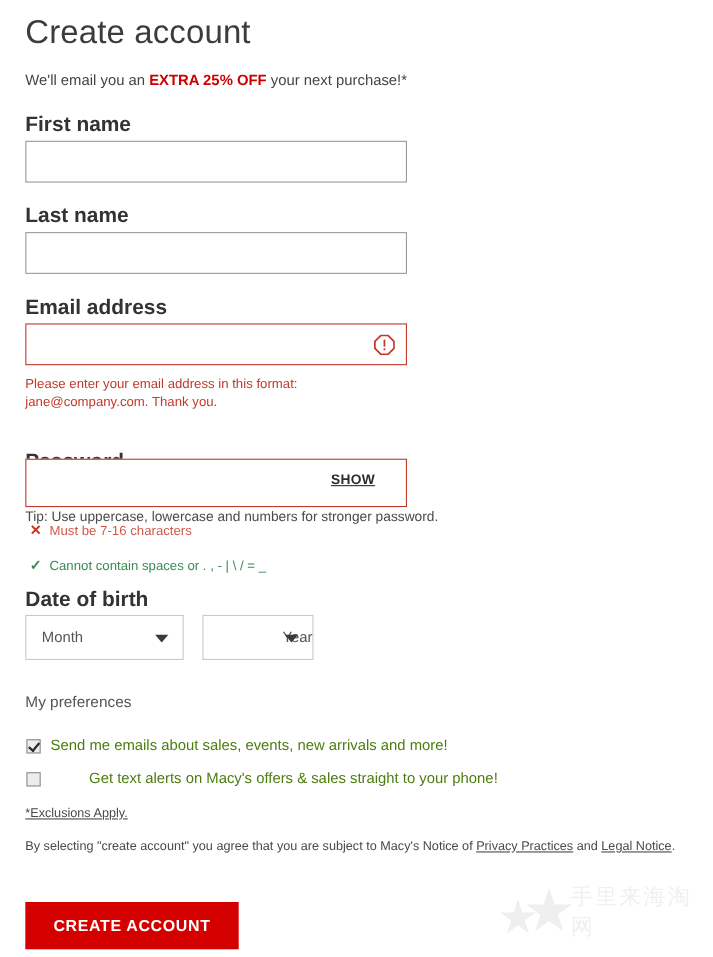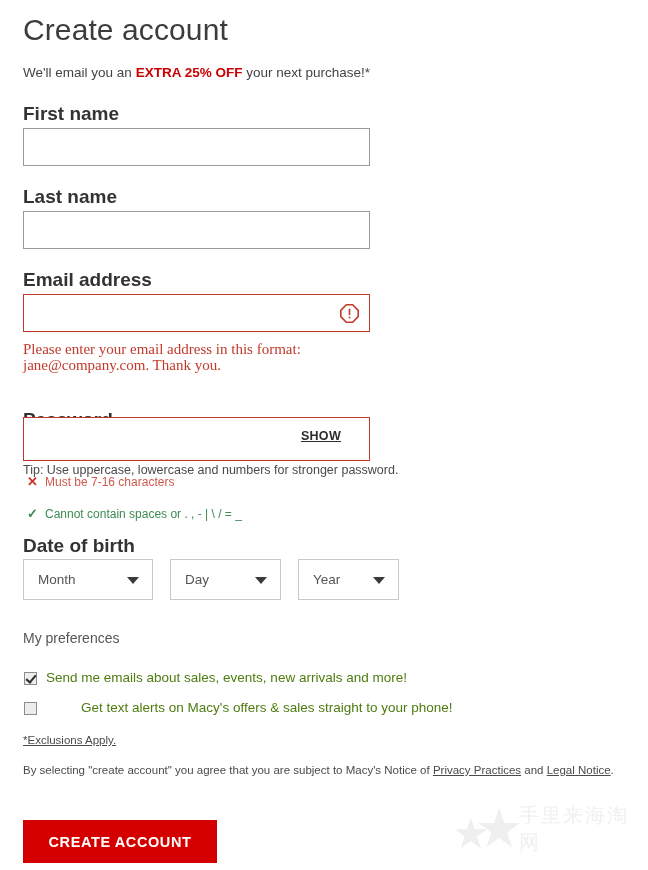--- a/index.html
+++ b/index.html
@@ -90,24 +90,23 @@
     left: 340px;
     top: 304px;
     width: 19px;
     height: 19px;
   }
   .error-msg {
     position: absolute;
     left: 23px;
     top: 341px;
     width: 330px;
-    font-size: 15px;
+    font-size: 12px;
     color: #c0392b;
     line-height: 16px;
-    font-family: Liberation Serif, serif;
   }
 
   
   .pass-wrap {
     position: absolute;
     left: 23px;
     top: 417px;
     width: 347px;
     height: 44px;
     border: 1px solid #c0392b;
@@ -176,23 +175,23 @@
   }
   .select-box {
     position: relative;
     height: 41px;
     border: 1px solid #c9c9c9;
     background: #ffffff;
     display: flex;
     align-items: center;
     cursor: pointer;
   }
-  .sel-month { width: 130px; }
+  .sel-month { width: 144px; }
   .sel-day   { width: 111px; }
-  .sel-year  { width: 101px; }
+  .sel-year  { width: 101px; justify-content: flex-end; }
   .select-text {
     font-size: 13.5px;
     color: #555555;
     padding-left: 14px;
   }
   .caret {
     position: absolute;
     right: 13px;
     top: 17px;
     width: 0;
@@ -355,24 +354,20 @@
   <div class="rule rule-pass">
     <span class="mark">✓</span><span>Cannot contain spaces or . , - | \ / = _</span>
   </div>
 
   <div class="field-label" id="lbl-dob">Date of birth</div>
   <div class="dob-row">
     <div class="select-box sel-month">
       <span class="select-text">Month</span>
       <span class="caret"></span>
     </div>
-    <div class="select-box sel-day">
-      <span class="select-text">Day</span>
-      <span class="caret"></span>
-    </div>
     <div class="select-box sel-year">
       <span class="select-text">Year</span>
       <span class="caret"></span>
     </div>
   </div>
 
   <div class="prefs-title">My preferences</div>
 
   <div class="check-row" id="chk-row-email">
     <span class="cbox checked"></span>

